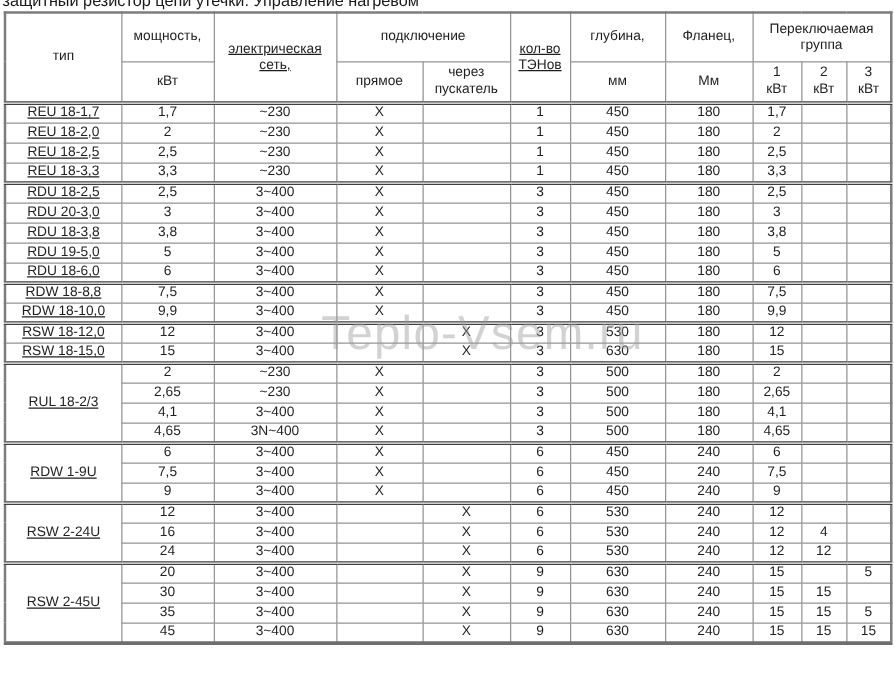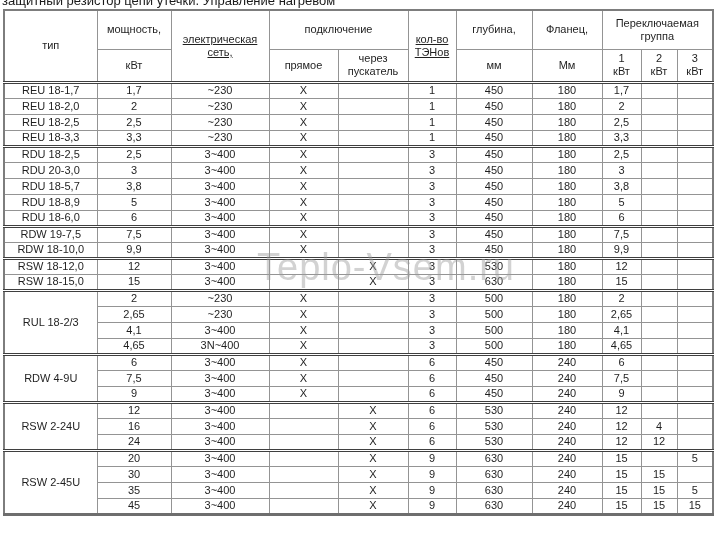--- a/index.html
+++ b/index.html
@@ -36,21 +36,21 @@
   }
   table.spec { border: 2px solid #7d7d7d; border-bottom: 3px solid #6e6e6e; }
   thead tr.h1 th { height: 39px; }
   thead tr.h2 th { height: 33px; }
   thead th { white-space: pre-line; }
   th.vtop    { vertical-align: top;    padding-top: 3px; text-decoration: underline; }
   th.vbottom { vertical-align: bottom; padding-bottom: 3px; }
   tbody td { height: 16px; }
   tbody tr.group-start td { border-top: 3px double #3f3f3f; }
   tbody tr:first-child td { border-top: 3px double #3f3f3f; }
-  td.type-cell { font-size: 11px; }
+  td.type-cell { font-size: 11px; text-decoration: underline; }
   .watermark {
     position: absolute;
     left: 257px; top: 246px;
     font-size: 38px;
     letter-spacing: 1px;
     color: rgba(155,155,155,0.45);
     pointer-events: none;
     white-space: nowrap;
   }
 </style>
@@ -175,34 +175,34 @@
         <td>X</td>
         <td></td>
         <td>3</td>
         <td>450</td>
         <td>180</td>
         <td>3</td>
         <td></td>
         <td></td>
       </tr>
       <tr>
-        <td class="type-cell">RDU 18-5,7</td>
+        <td class="type-cell">RDU 18-3,8</td>
         <td>3,8</td>
         <td>3~400</td>
         <td>X</td>
         <td></td>
         <td>3</td>
         <td>450</td>
         <td>180</td>
         <td>3,8</td>
         <td></td>
         <td></td>
       </tr>
       <tr>
-        <td class="type-cell">RDU 18-8,9</td>
+        <td class="type-cell">RDU 19-5,0</td>
         <td>5</td>
         <td>3~400</td>
         <td>X</td>
         <td></td>
         <td>3</td>
         <td>450</td>
         <td>180</td>
         <td>5</td>
         <td></td>
         <td></td>
@@ -214,21 +214,21 @@
         <td>X</td>
         <td></td>
         <td>3</td>
         <td>450</td>
         <td>180</td>
         <td>6</td>
         <td></td>
         <td></td>
       </tr>
       <tr class="group-start">
-        <td class="type-cell">RDW 19-7,5</td>
+        <td class="type-cell">RDW 18-8,8</td>
         <td>7,5</td>
         <td>3~400</td>
         <td>X</td>
         <td></td>
         <td>3</td>
         <td>450</td>
         <td>180</td>
         <td>7,5</td>
         <td></td>
         <td></td>
@@ -315,21 +315,21 @@
         <td>X</td>
         <td></td>
         <td>3</td>
         <td>500</td>
         <td>180</td>
         <td>4,65</td>
         <td></td>
         <td></td>
       </tr>
       <tr class="group-start">
-        <td rowspan="3" class="type-cell">RDW 4-9U</td>
+        <td rowspan="3" class="type-cell">RDW 1-9U</td>
         <td>6</td>
         <td>3~400</td>
         <td>X</td>
         <td></td>
         <td>6</td>
         <td>450</td>
         <td>240</td>
         <td>6</td>
         <td></td>
         <td></td>

